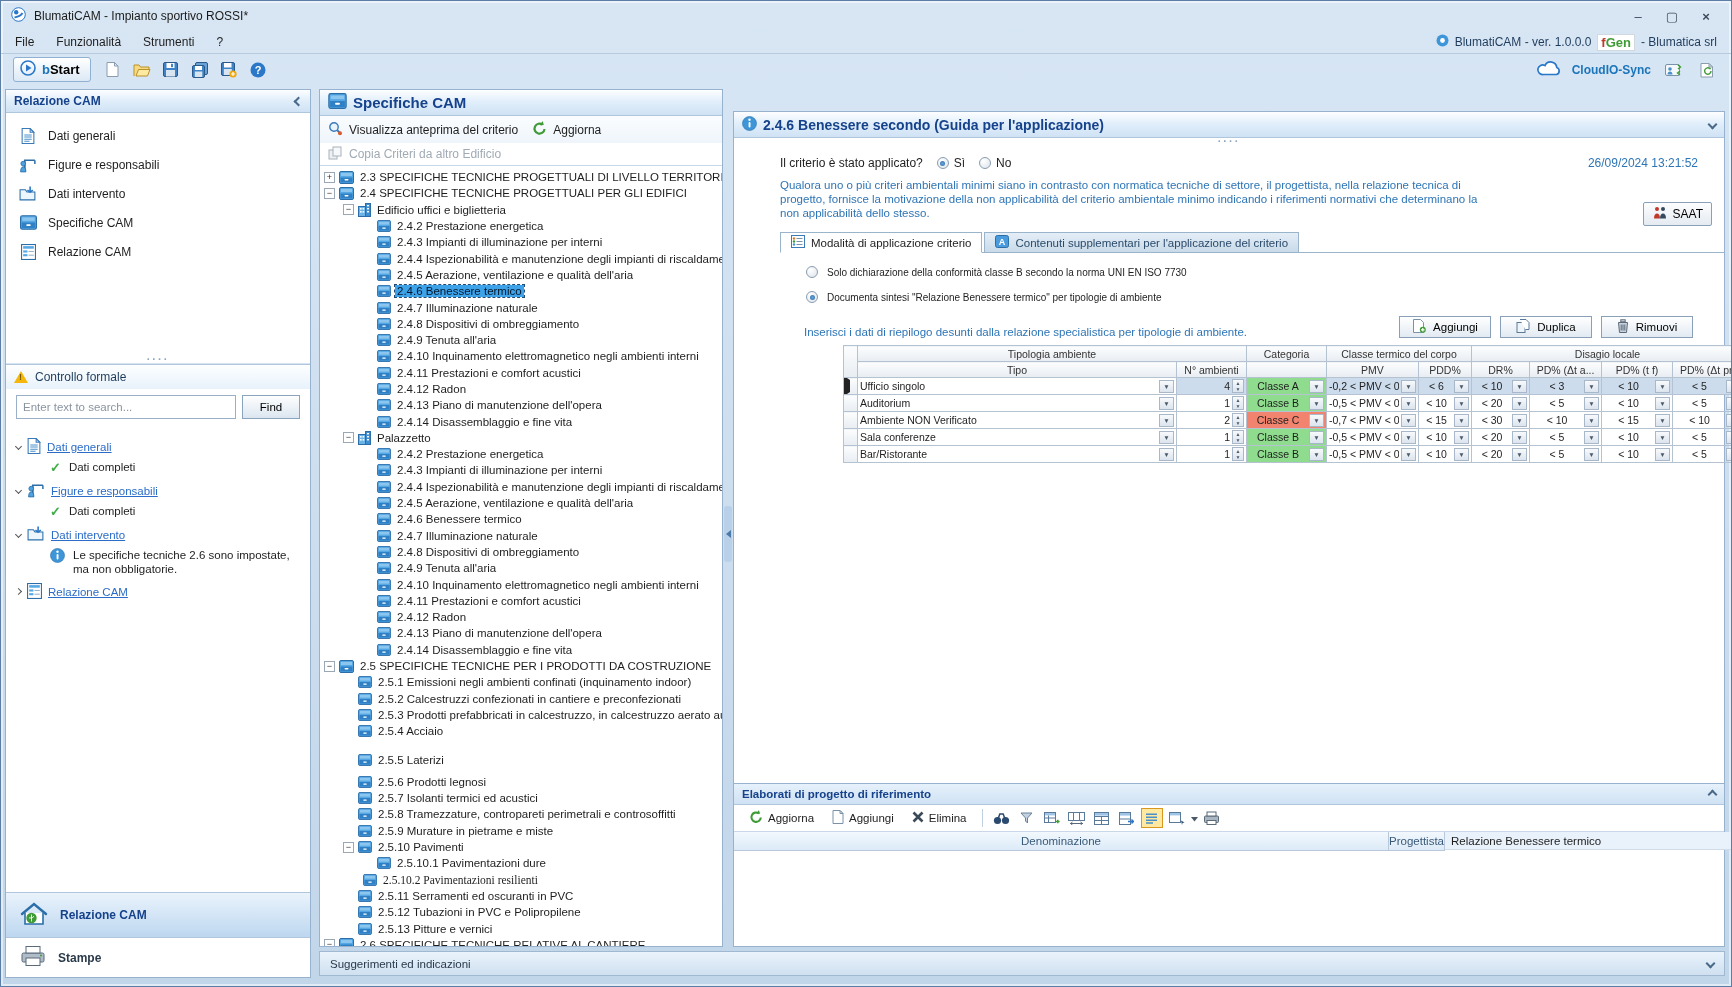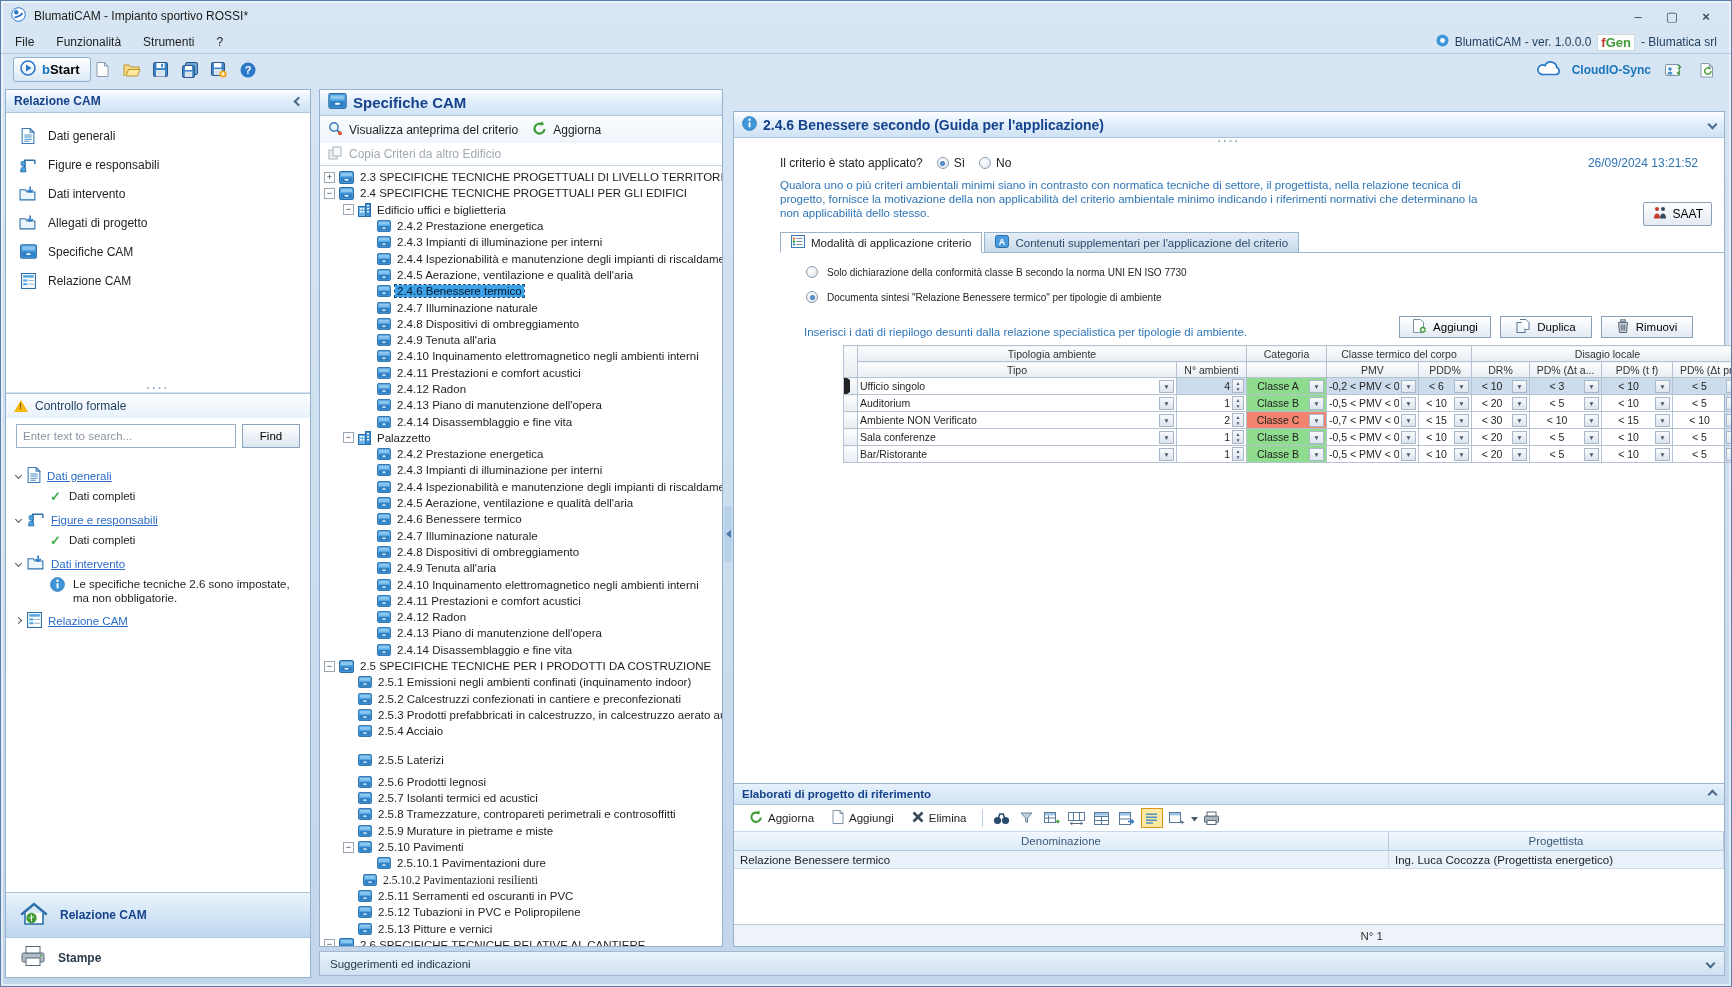--- a/index.html
+++ b/index.html
@@ -8,21 +8,21 @@
 
 .titlebar{position:absolute;left:0;top:0;right:0;height:30px;display:flex;align-items:center;padding:0 10px;gap:8px}
 .titlebar .tt{font-size:12px;color:#1a1a1a}
 .winctl{margin-left:auto;display:flex;gap:4px}
 .winctl span{width:30px;height:20px;display:flex;align-items:center;justify-content:center;font-size:13px;color:#3a4a5a;cursor:default}
 .menubar{position:absolute;left:0;top:30px;right:0;height:23px;display:flex;align-items:center;padding:0 14px;gap:22px;border-bottom:1px solid #b6cbe0}
 .menu-item{cursor:default}
 .verarea{margin-left:auto;display:flex;align-items:center;gap:6px;font-size:12px;color:#1e3c5c}
 .fgen{background:#fff;border:1px solid #d0d8e0;padding:0 3px;font-weight:bold;font-size:13px;color:#3f9b35}
 .fgen b{color:#c0392b}
-.toolbar{position:absolute;left:0;top:53px;right:0;height:31px;display:flex;align-items:center;padding:0 12px;}
+.toolbar{position:absolute;left:0;top:53px;right:0;height:31px;display:flex;align-items:center;padding:0 12px;gap:10px}
 .bstart{display:flex;align-items:center;gap:6px;height:25px;padding:0 10px 0 6px;border:1px solid #8fb0d0;border-radius:3px;background:linear-gradient(#fff,#dce9f5);font-weight:bold;font-size:13px;cursor:default}
 .bstart .b{color:#1b75bb}
 .tbi{width:24px;height:22px;display:flex;align-items:center;justify-content:center;cursor:default}
 .tbright{margin-left:auto;display:flex;align-items:center;gap:10px}
 .cloudlbl{color:#1b75bb;font-weight:bold;font-size:12px}
 
 .panel{position:absolute;background:#fff;border:1px solid #96b2cf}
 .phead{height:23px;display:flex;align-items:center;gap:6px;padding:0 8px;background:linear-gradient(#fdfeff,#e2effb 45%,#cfe2f4);border-bottom:1px solid #b0c6dc;color:#15428b;font-weight:bold}
 .chv{width:7px;height:7px;border-right:2px solid #4a6a8a;border-bottom:2px solid #4a6a8a;display:inline-block;transform:rotate(45deg)}
 .chv.up{transform:rotate(-135deg)}
@@ -110,21 +110,21 @@
 tr.rsel td.tipo{background:#fff}
 
 .elab{height:163px;border-top:1px solid #96b2cf;display:flex;flex-direction:column}
 .ehead{height:21px;display:flex;align-items:center;padding:0 8px;background:linear-gradient(#e6f1fb,#cfe2f4);color:#15428b;font-size:11.5px;font-weight:600;border-bottom:1px solid #b0c6dc}
 .ehead .chv{margin-left:auto}
 .etb{height:27px;display:flex;align-items:center;gap:4px;padding:0 8px;border-bottom:1px solid #c8d8e8}
 .etb .lbtn{display:flex;align-items:center;gap:5px;padding:0 7px;height:22px;font-size:11.5px;cursor:default}
 .vsep{width:1px;height:18px;background:#c0d0e0;margin:0 4px}
 .eti{width:22px;height:20px;display:flex;align-items:center;justify-content:center;cursor:default}
 .eti.hl{background:#ffe8a0;border:1px solid #d89820}
-.egrid{flex:1;display:flex;flex-direction:column;font-size:11.5px}
+.egrid{flex:1;display:flex;flex-direction:row;font-size:11.5px}
 .ghead{display:flex;height:19px;background:linear-gradient(#f2f8fd,#dcebf8);border-bottom:1px solid #b8c8d8;color:#3a5a7a}
 .ghead div{display:flex;align-items:center;justify-content:center;border-right:1px solid #b8c8d8}
 .gc1{width:655px}
 .gc2{flex:1}
 .grow{display:flex;height:18px;background:#e9f1fa;border-bottom:1px solid #d0dce8}
 .grow div{display:flex;align-items:center;padding:0 6px;border-right:1px solid #d0dce8}
 .gfoot{height:22px;border-top:1px solid #b8c8d8;background:#eef3f9;display:flex;align-items:center}
 .gfoot .cnt{width:655px;text-align:right;padding-right:6px;font-size:11.5px;color:#333}
 
 .statusbar{position:absolute;left:318px;right:6px;bottom:10px;height:25px;background:linear-gradient(#eaf3fb,#cfe0f0);border:1px solid #a0b8d0;display:flex;align-items:center;padding:0 10px;font-size:11.5px;color:#2a3a4a}
@@ -279,29 +279,20 @@
           <span class="ic">
             <svg width="18" height="15" viewBox="0 0 17 14">
               <path d="M1 13V3.5h5L7.5 5.5H15V13z" fill="#eef6fd" stroke="#2b6ea8"></path>
               <path d="M10.5 .5v5.5m0 0L8 3.7M10.5 6l2.5-2.3" stroke="#2b78c8" stroke-width="1.5" fill="none"></path>
             </svg>
           </span>
           <span>Dati intervento</span>
         </div>
         <div class="nav-item">
           <span class="ic">
-            <svg width="18" height="15" viewBox="0 0 17 14">
-              <path d="M1 13V3.5h5L7.5 5.5H15V13z" fill="#eef6fd" stroke="#2b6ea8"></path>
-              <path d="M10.5 .5v5.5m0 0L8 3.7M10.5 6l2.5-2.3" stroke="#2b78c8" stroke-width="1.5" fill="none"></path>
-            </svg>
-          </span>
-          <span>Allegati di progetto</span>
-        </div>
-        <div class="nav-item">
-          <span class="ic">
             <svg width="17" height="15" viewBox="0 0 15 13">
               <rect x=".5" y=".5" width="14" height="12" rx="1.5" fill="#56a8e4" stroke="#2b6ea8"></rect>
               <rect x="1.5" y="6.5" width="12" height="5" fill="#2f80c4"></rect>
               <rect x="5.5" y="8" width="4" height="1.6" rx=".8" fill="#fff"></rect>
               <rect x="2" y="2" width="11" height="3" fill="#8cc6ee"></rect>
             </svg>
           </span>
           <span>Specifiche CAM</span>
         </div>
         <div class="nav-item">

